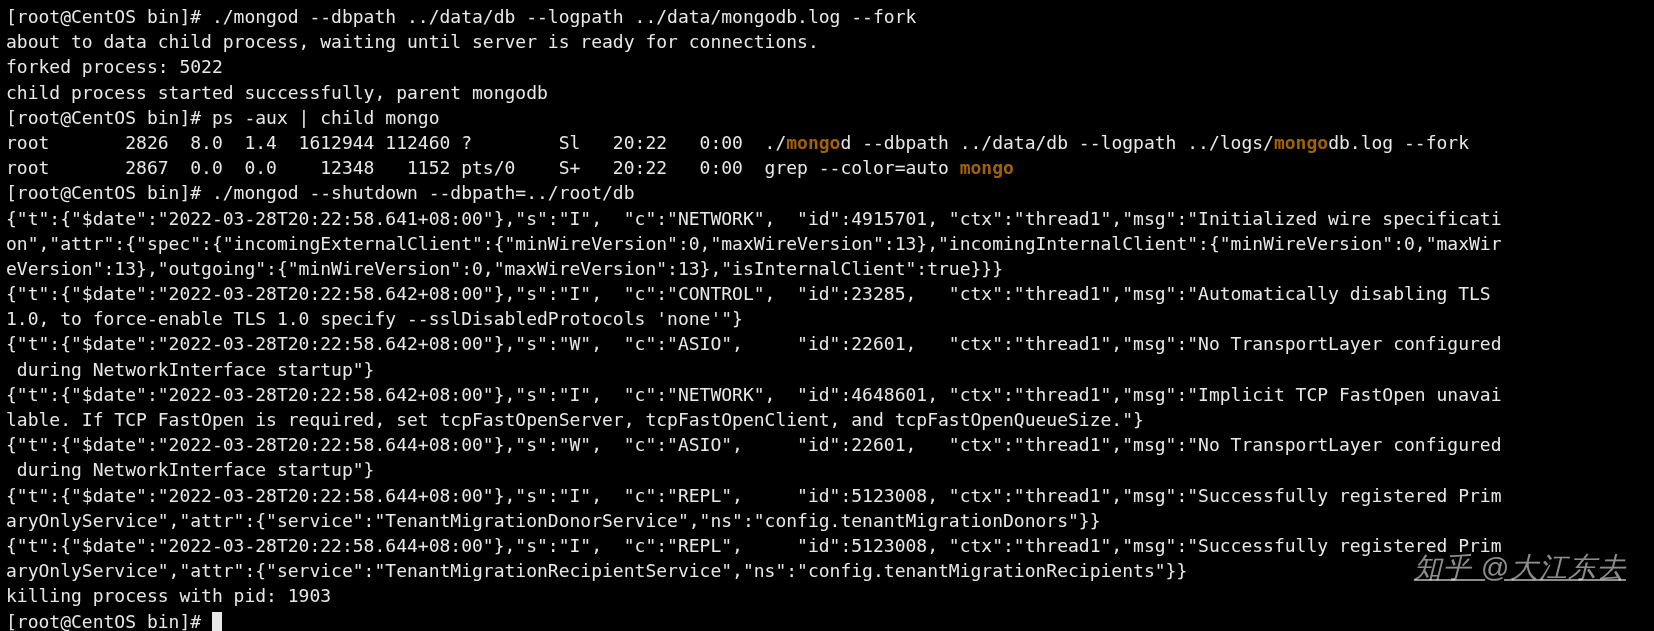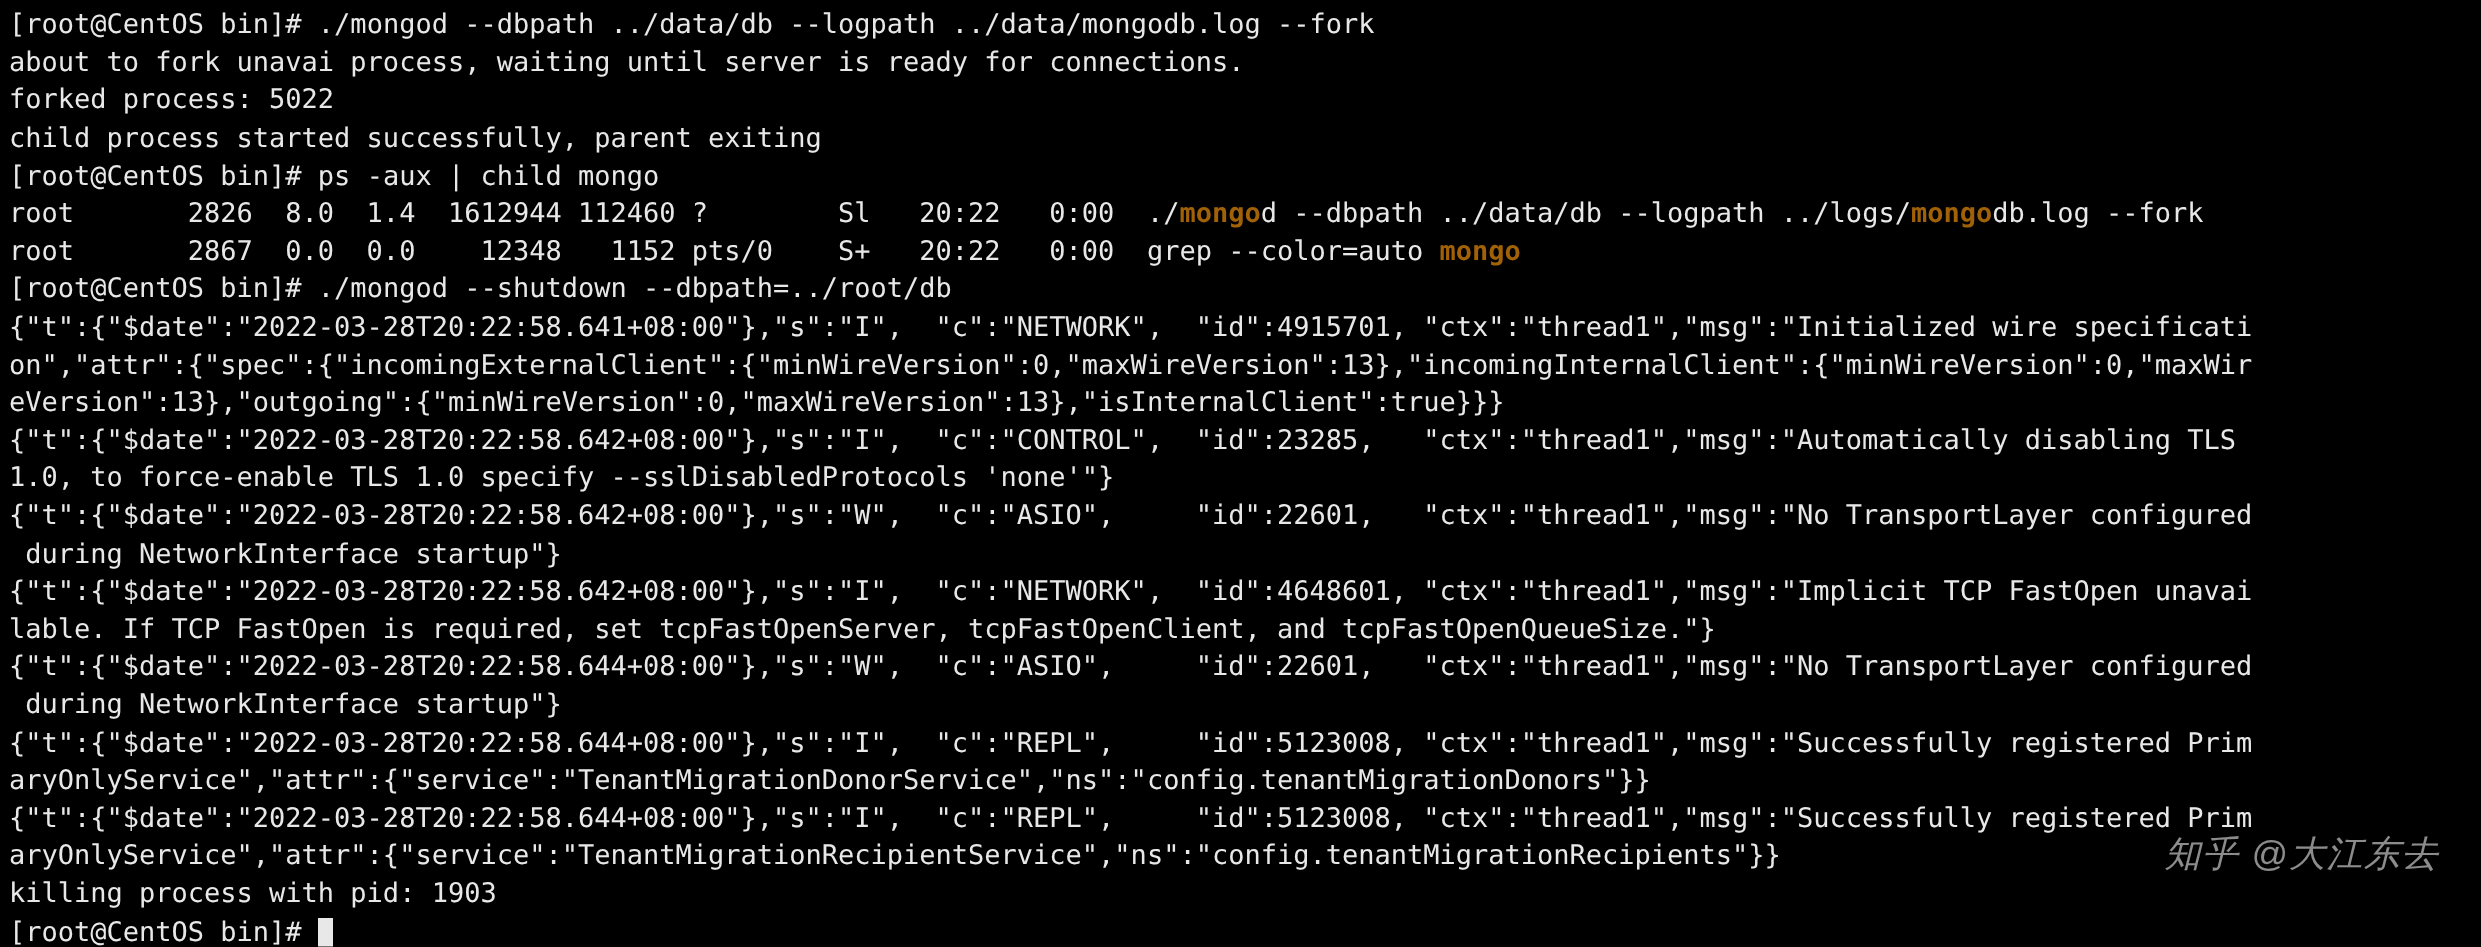--- a/index.html
+++ b/index.html
@@ -25,34 +25,35 @@
     width: 10px;
     height: 20px;
     background: #e8e8e8;
     vertical-align: text-bottom;
   }
   .watermark {
     position: absolute;
     right: 28px;
     bottom: 44px;
     font-family: Arial, "PingFang SC", "Microsoft YaHei", sans-serif;
-    font-size: 24px;
+    font-size: 28px;
     font-style: italic;
     color: rgba(255,255,255,0.55);
     letter-spacing: 1px;
     pointer-events: none;
+    text-decoration: underline;
   }
 </style>
 </head>
 <body>
 
 <div class="terminal" id="term"><span>[root@CentOS bin]# </span><span>./mongod --dbpath ../data/db --logpath ../data/mongodb.log --fork</span>
-<span>about to fork unavai process, waiting until server is ready for connections.</span>
+<span>about to data child process, waiting until server is ready for connections.</span>
 <span>forked process: 5022</span>
-<span>child process started successfully, parent exiting</span>
+<span>child process started successfully, parent mongodb</span>
 <span>[root@CentOS bin]# </span><span>ps -aux | child mongo</span>
 <span>root       2826  8.0  1.4  1612944 112460 ?        Sl   20:22   0:00  ./<span class="hl">mongo</span>d --dbpath ../data/db --logpath ../logs/<span class="hl">mongo</span>db.log --fork</span>
 <span>root       2867  0.0  0.0    12348   1152 pts/0    S+   20:22   0:00  grep --color=auto <span class="hl">mongo</span></span>
 <span>[root@CentOS bin]# </span><span>./mongod --shutdown --dbpath=../root/db</span>
 <span>{"t":{"$date":"2022-03-28T20:22:58.641+08:00"},"s":"I",  "c":"NETWORK",  "id":4915701, "ctx":"thread1","msg":"Initialized wire specificati
 on","attr":{"spec":{"incomingExternalClient":{"minWireVersion":0,"maxWireVersion":13},"incomingInternalClient":{"minWireVersion":0,"maxWir
 eVersion":13},"outgoing":{"minWireVersion":0,"maxWireVersion":13},"isInternalClient":true}}}</span>
 <span>{"t":{"$date":"2022-03-28T20:22:58.642+08:00"},"s":"I",  "c":"CONTROL",  "id":23285,   "ctx":"thread1","msg":"Automatically disabling TLS 
 1.0, to force-enable TLS 1.0 specify --sslDisabledProtocols 'none'"}</span>
 <span>{"t":{"$date":"2022-03-28T20:22:58.642+08:00"},"s":"W",  "c":"ASIO",     "id":22601,   "ctx":"thread1","msg":"No TransportLayer configured

